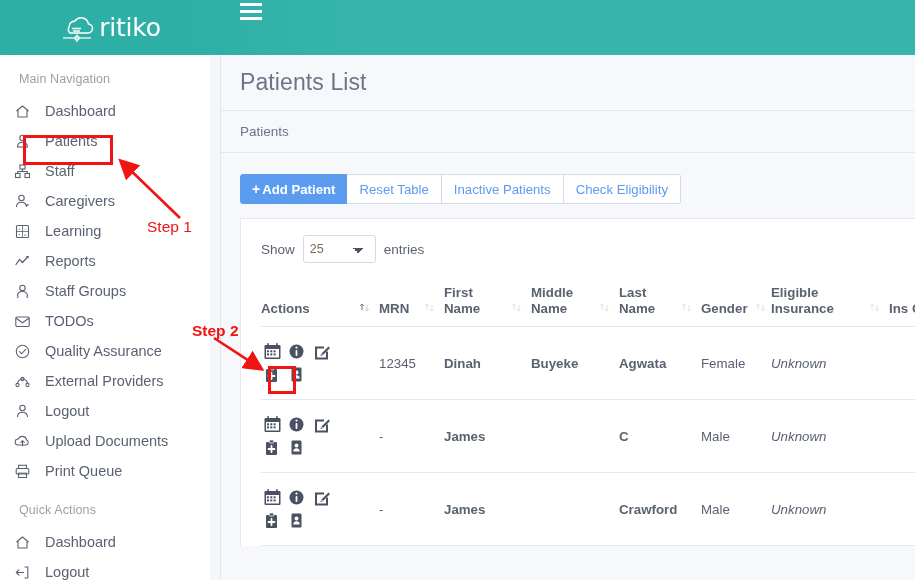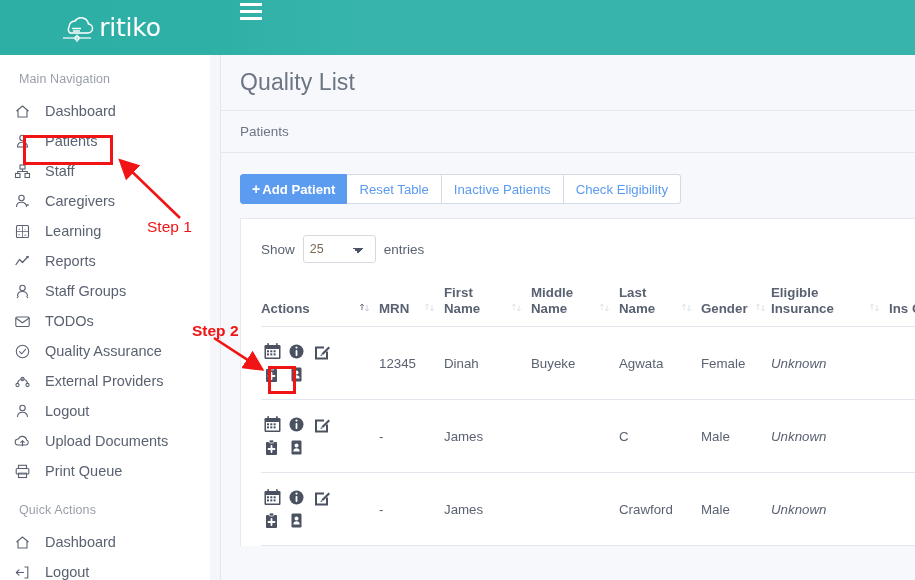--- a/index.html
+++ b/index.html
@@ -199,21 +199,21 @@
   .sorticon { flex: 0 0 auto; margin-left: 6px; opacity: .55; }
   .sorticon.active { opacity: 1; }
   table#ptable td {
     font-size: 13.3px;
     color: #5a6272;
     padding: 13px 0;
     border-bottom: 1px solid #e3e6ec;
     vertical-align: middle;
     height: 70px;
   }
-  td.lnk { color: #6ea0ee; }
+  td.lnk { color: #6ea0ee; font-weight: bold; }
   td.ital { font-style: italic; color: #5a6272; }
   .actions-cell { padding-left: 2px !important; }
   .act-icons {
     display: grid;
     grid-template-columns: repeat(3, 25px);
     grid-auto-rows: 23px;
     align-items: center;
     width: 78px;
   }
   .act-icons > span { display: flex; align-items: center; color: #4a5160; }
@@ -426,21 +426,21 @@
       </span>
     <span class="nav-label">Logout</span>
   </div>
 </div>
 
 <div id="sidebar-strip"></div>
 
 <div id="main">
 
   <div id="page-head">
-    <span id="page-title">Quality List</span>
+    <span id="page-title">Patients List</span>
   </div>
 
   <div id="breadcrumb">
     <span>Patients</span>
   </div>
 
   <div id="btn-row">
     <div class="btn primary">
       <span class="plus">+</span>
         <span>Add Patient</span>

